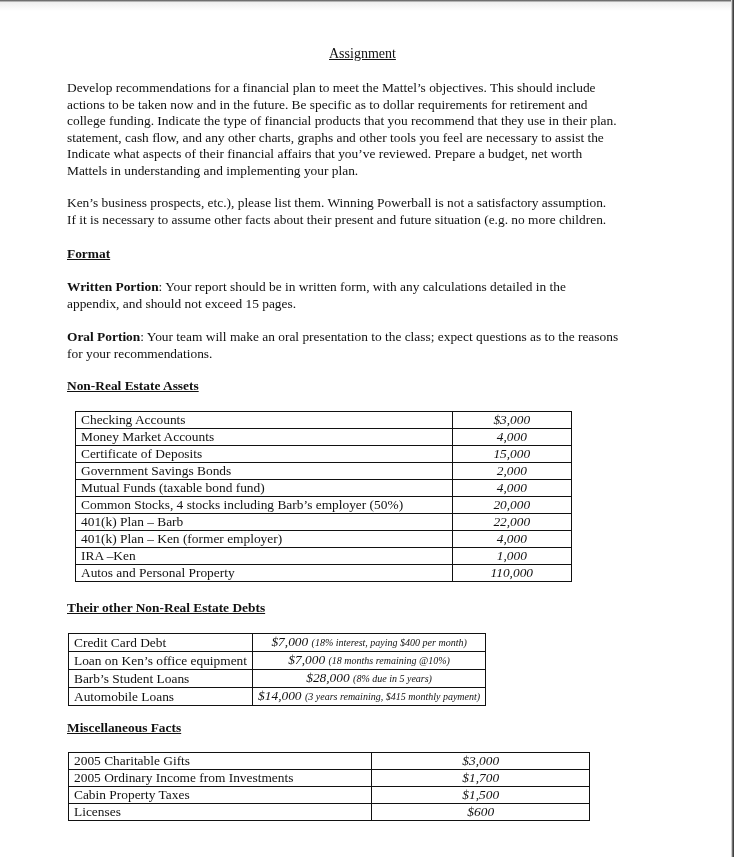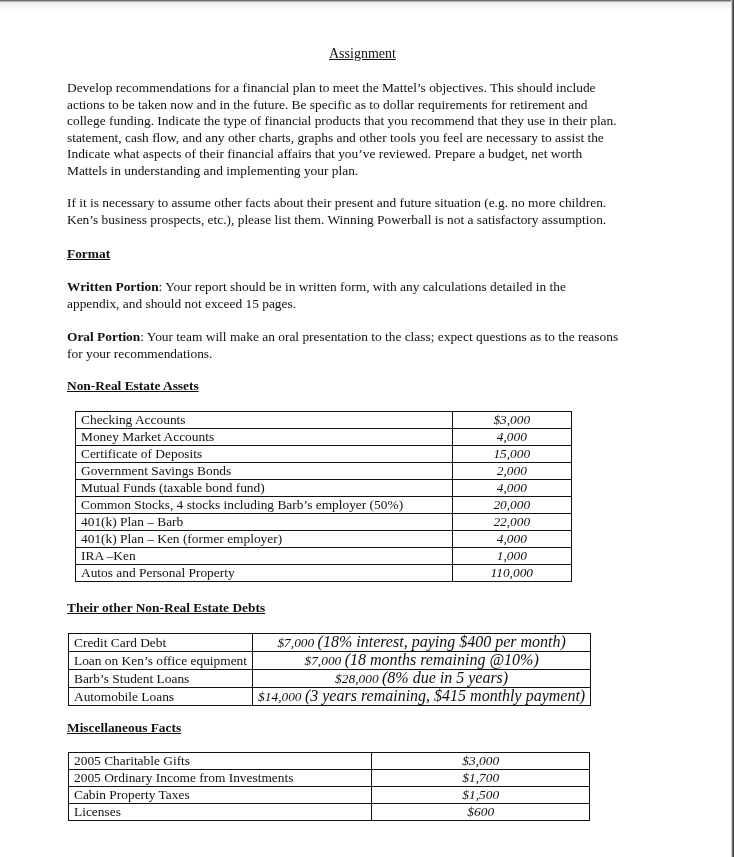--- a/index.html
+++ b/index.html
@@ -72,21 +72,21 @@
       font-size: 13.4px;
     }
     table.grid td {
       border: 1px solid #111;
       padding: 0 5px;
       height: 16px;
       line-height: 16px;
       white-space: nowrap;
     }
     table.grid td.num { text-align: center; padding-right: 5px; font-style: italic; }
-    .small { font-size: 16px; }
+    .small { font-size: 10px; }
   </style>
 </head>
 <body>
 
 <div class="top-edge"></div>
 <div class="top-fade"></div>
 <div class="right-edge"></div>
 
 <div class="page">
 
@@ -95,22 +95,22 @@
   <p class="para" style="top:80px;">
     <span class="line">Develop recommendations for a financial plan to meet the Mattel’s objectives.  This should include</span>
     <span class="line">actions to be taken now and in the future.  Be specific as to dollar requirements for retirement and</span>
     <span class="line">college funding.  Indicate the type of financial products that you recommend that they use in their plan.</span>
     <span class="line">statement, cash flow, and any other charts, graphs and other tools you feel are necessary to assist the</span>
     <span class="line">Indicate what aspects of their financial affairs that you’ve reviewed.  Prepare a budget, net worth</span>
     <span class="line">Mattels in understanding and implementing your plan.</span>
   </p>
 
   <p class="para" style="top:195px;">
+    <span class="line">Ken’s business prospects, etc.), please list them.  Winning Powerball is not a satisfactory assumption.</span>
     <span class="line">If it is necessary to assume other facts about their present and future situation (e.g. no more children.</span>
-    <span class="line">Ken’s business prospects, etc.), please list them.  Winning Powerball is not a satisfactory assumption.</span>
   </p>
 
   <div class="heading" style="top:246px;">Format</div>
 
   <p class="para" style="top:279px;">
     <span class="line"><span class="bold">Written Portion</span><span>: Your report should be in written form, with any calculations detailed in the</span></span>
     <span class="line">appendix, and should not exceed 15 pages.</span>
   </p>
 
   <p class="para" style="top:329px;">

